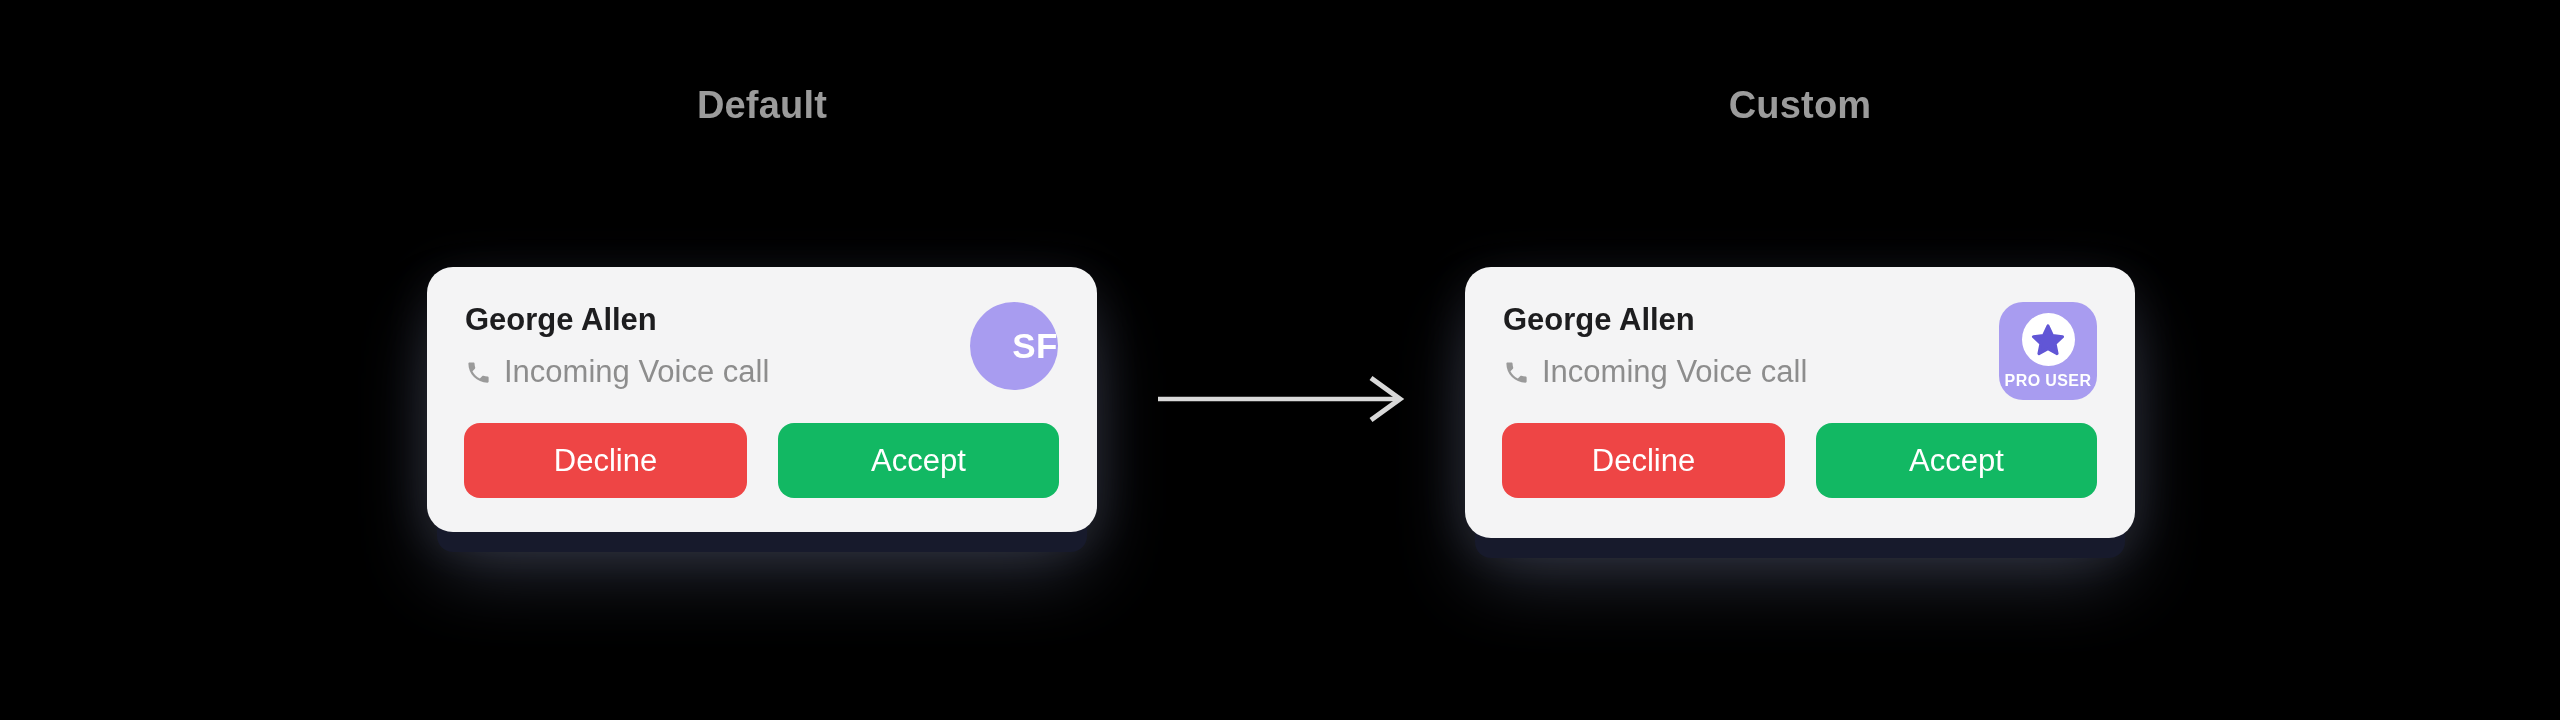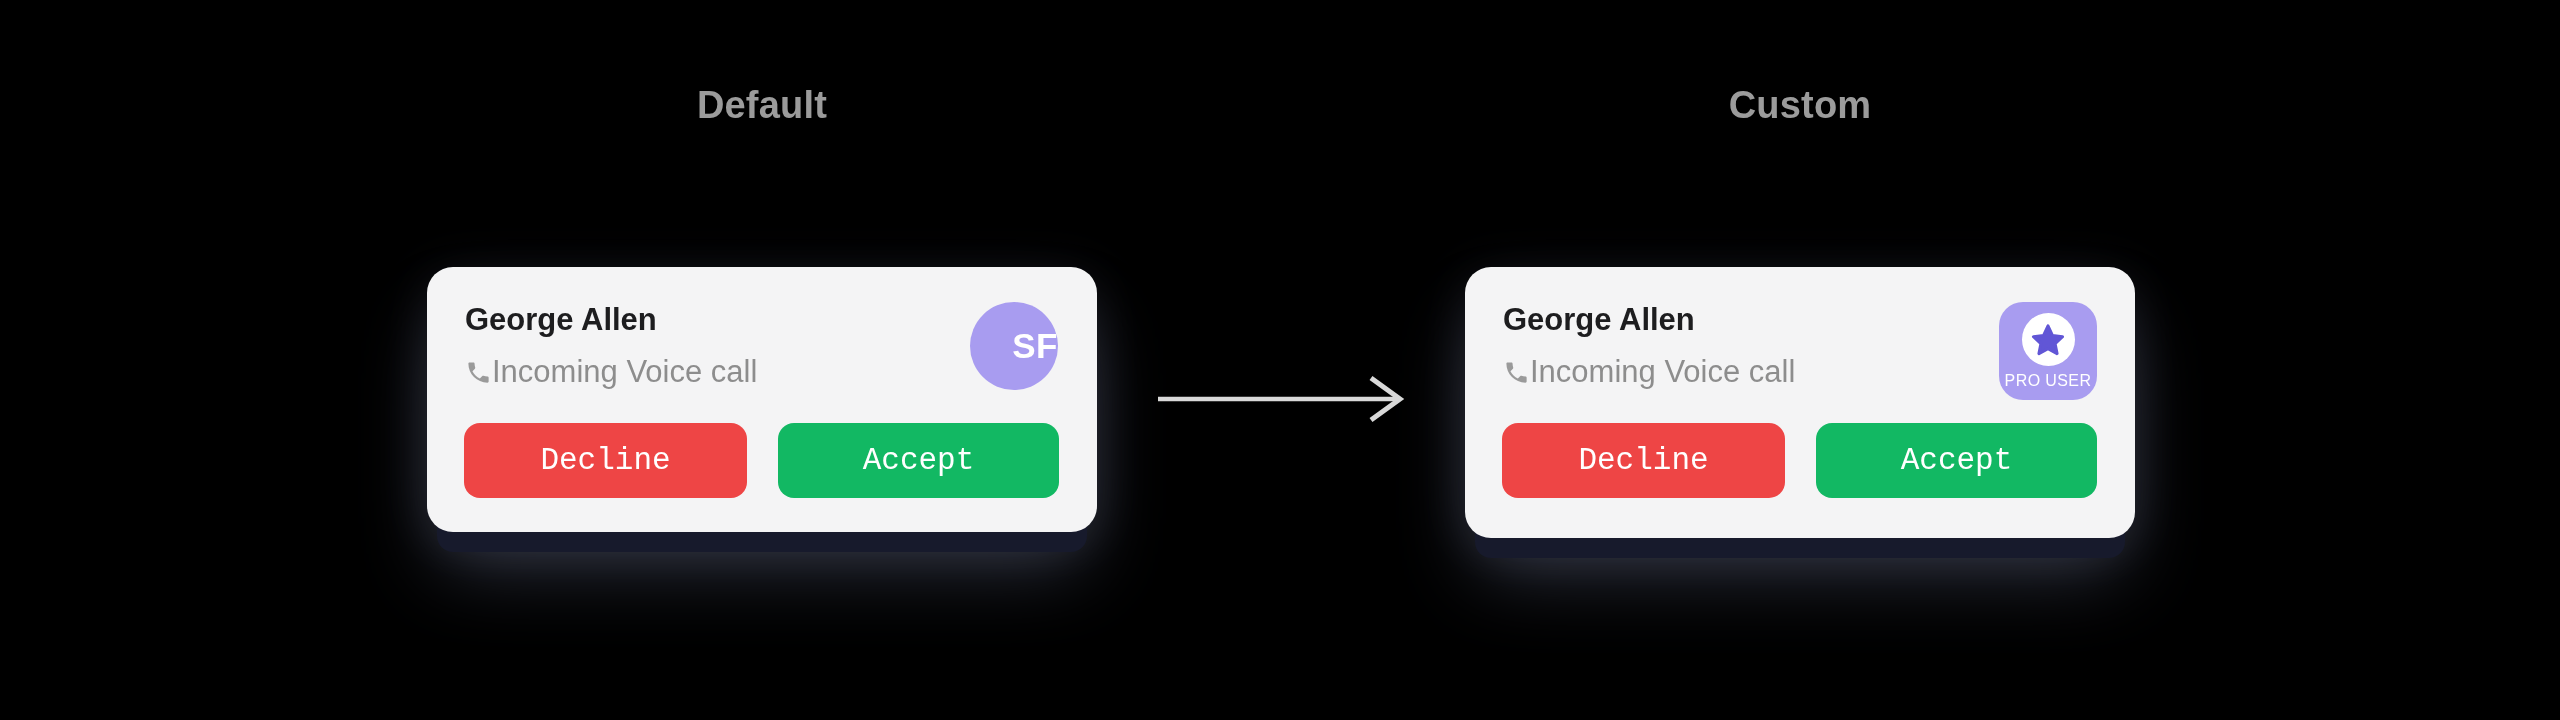--- a/index.html
+++ b/index.html
@@ -27,29 +27,29 @@
   .card--default{left:427px;top:267px;width:670px;height:265px;}
   .card--custom{left:1465px;top:267px;width:670px;height:271px;}
 
   .caller-name{
     position:absolute;left:38px;top:30px;
     font-size:31px;line-height:46px;font-weight:700;color:var(--title,#1d1d1f);
     white-space:nowrap;
   }
   .call-type{
     position:absolute;left:38px;top:86px;height:38px;
-    display:flex;align-items:center;
+    display:flex;align-items:center;gap:12px;
     font-size:31px;color:var(--subtitle,#8d8d8d);white-space:nowrap;
   }
   .call-type svg{display:block;}
 
   .btn{
     position:absolute;top:156px;height:75px;border:none;border-radius:16px;
     display:flex;align-items:center;justify-content:center;
-    font-family:Liberation Mono, monospace;font-size:31px;font-weight:500;color:#fff;
+    font-family:Liberation Sans, sans-serif;font-size:31px;font-weight:500;color:#fff;
     cursor:pointer;padding:4px;
   }
   .btn--decline{left:37px;width:283px;background:var(--decline,#ee4545);}
   .btn--accept{left:351px;width:281px;background:var(--accept,#12b863);}
 
   .avatar{
     position:absolute;left:543px;top:35px;width:88px;height:88px;border-radius:50%;
     background:var(--avatar,#a89cf0);
     display:flex;align-items:center;justify-content:flex-end;
     font-size:35px;font-weight:700;color:#fff;letter-spacing:.5px;
@@ -59,21 +59,21 @@
     position:absolute;left:534px;top:35px;width:98px;height:98px;border-radius:24px;
     background:var(--badge,#a89cf0);
     display:flex;flex-direction:column;align-items:center;justify-content:flex-start;
     padding-top:11px;box-sizing:border-box;
   }
   .badge-circle{
     width:53px;height:53px;border-radius:50%;background:#fff;
     display:flex;align-items:center;justify-content:center;
   }
   .badge-text{
-    margin-top:6px;font-size:16px;font-weight:400;color:#fff;letter-spacing:.4px;
+    margin-top:6px;font-size:16px;font-weight:700;color:#fff;letter-spacing:.4px;
     white-space:nowrap;
   }
 
   .arrow{position:absolute;left:1150px;top:372px;}
 </style>
 </head>
 <body>
 
 <div class="stage">
 

